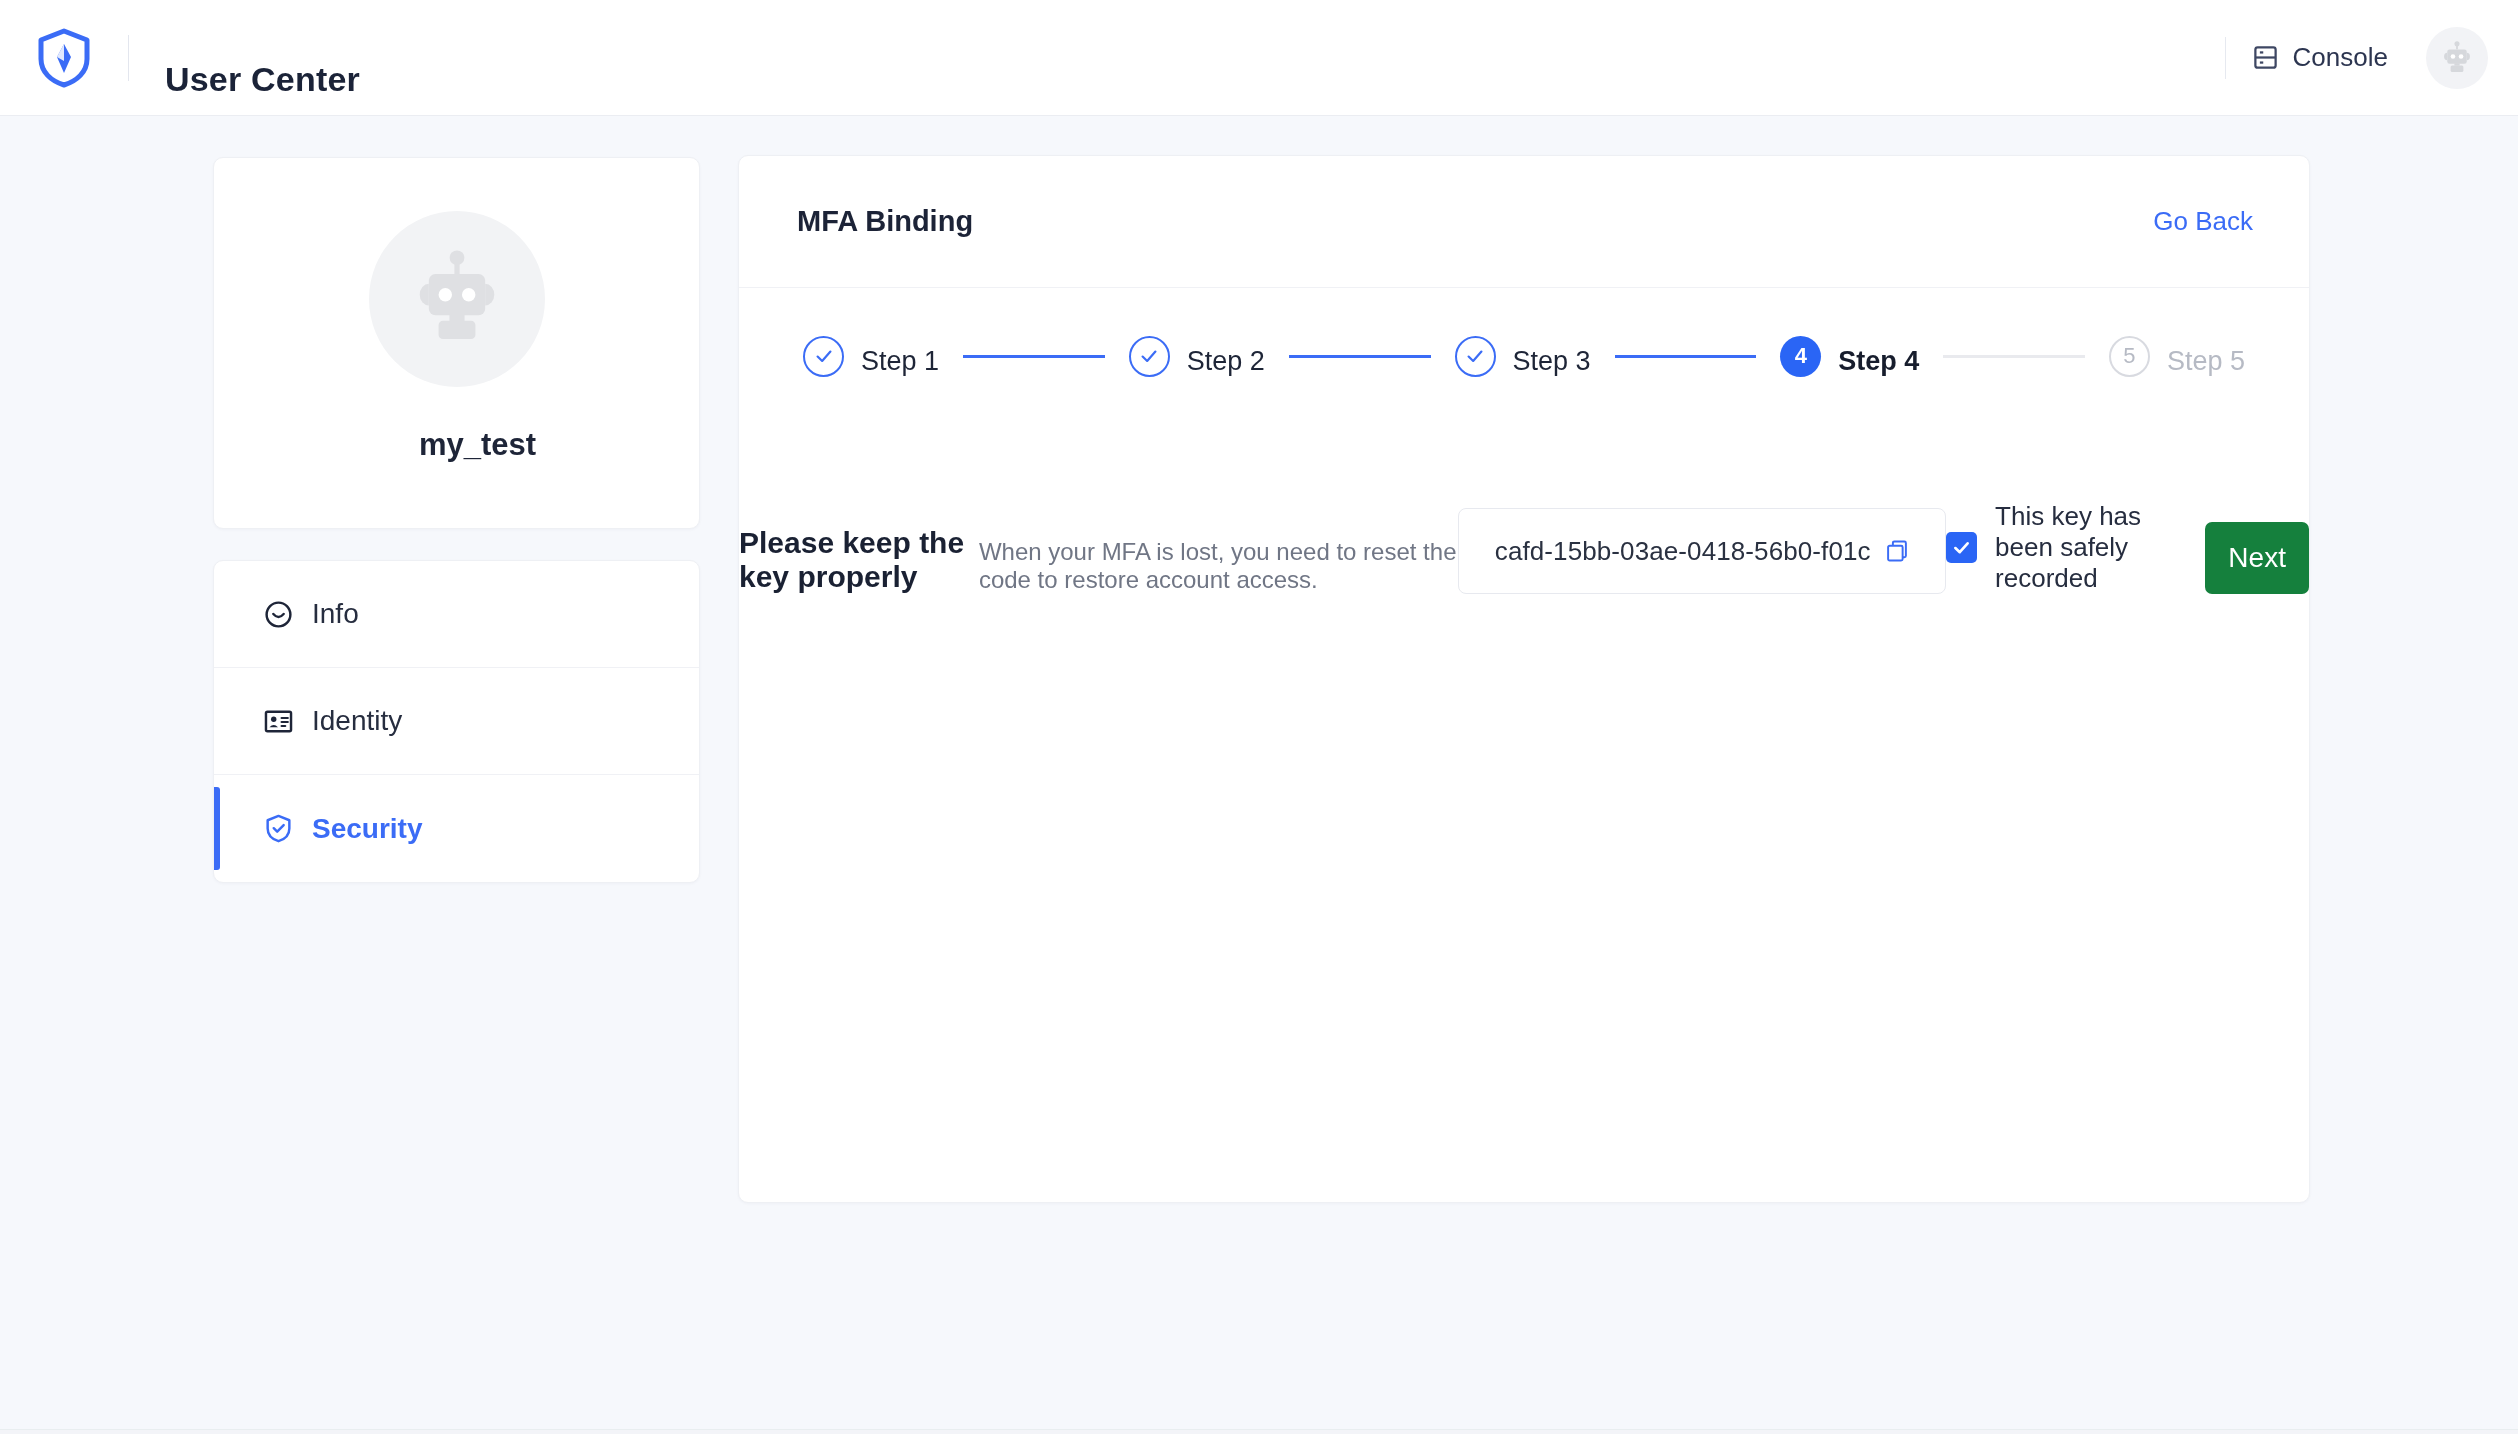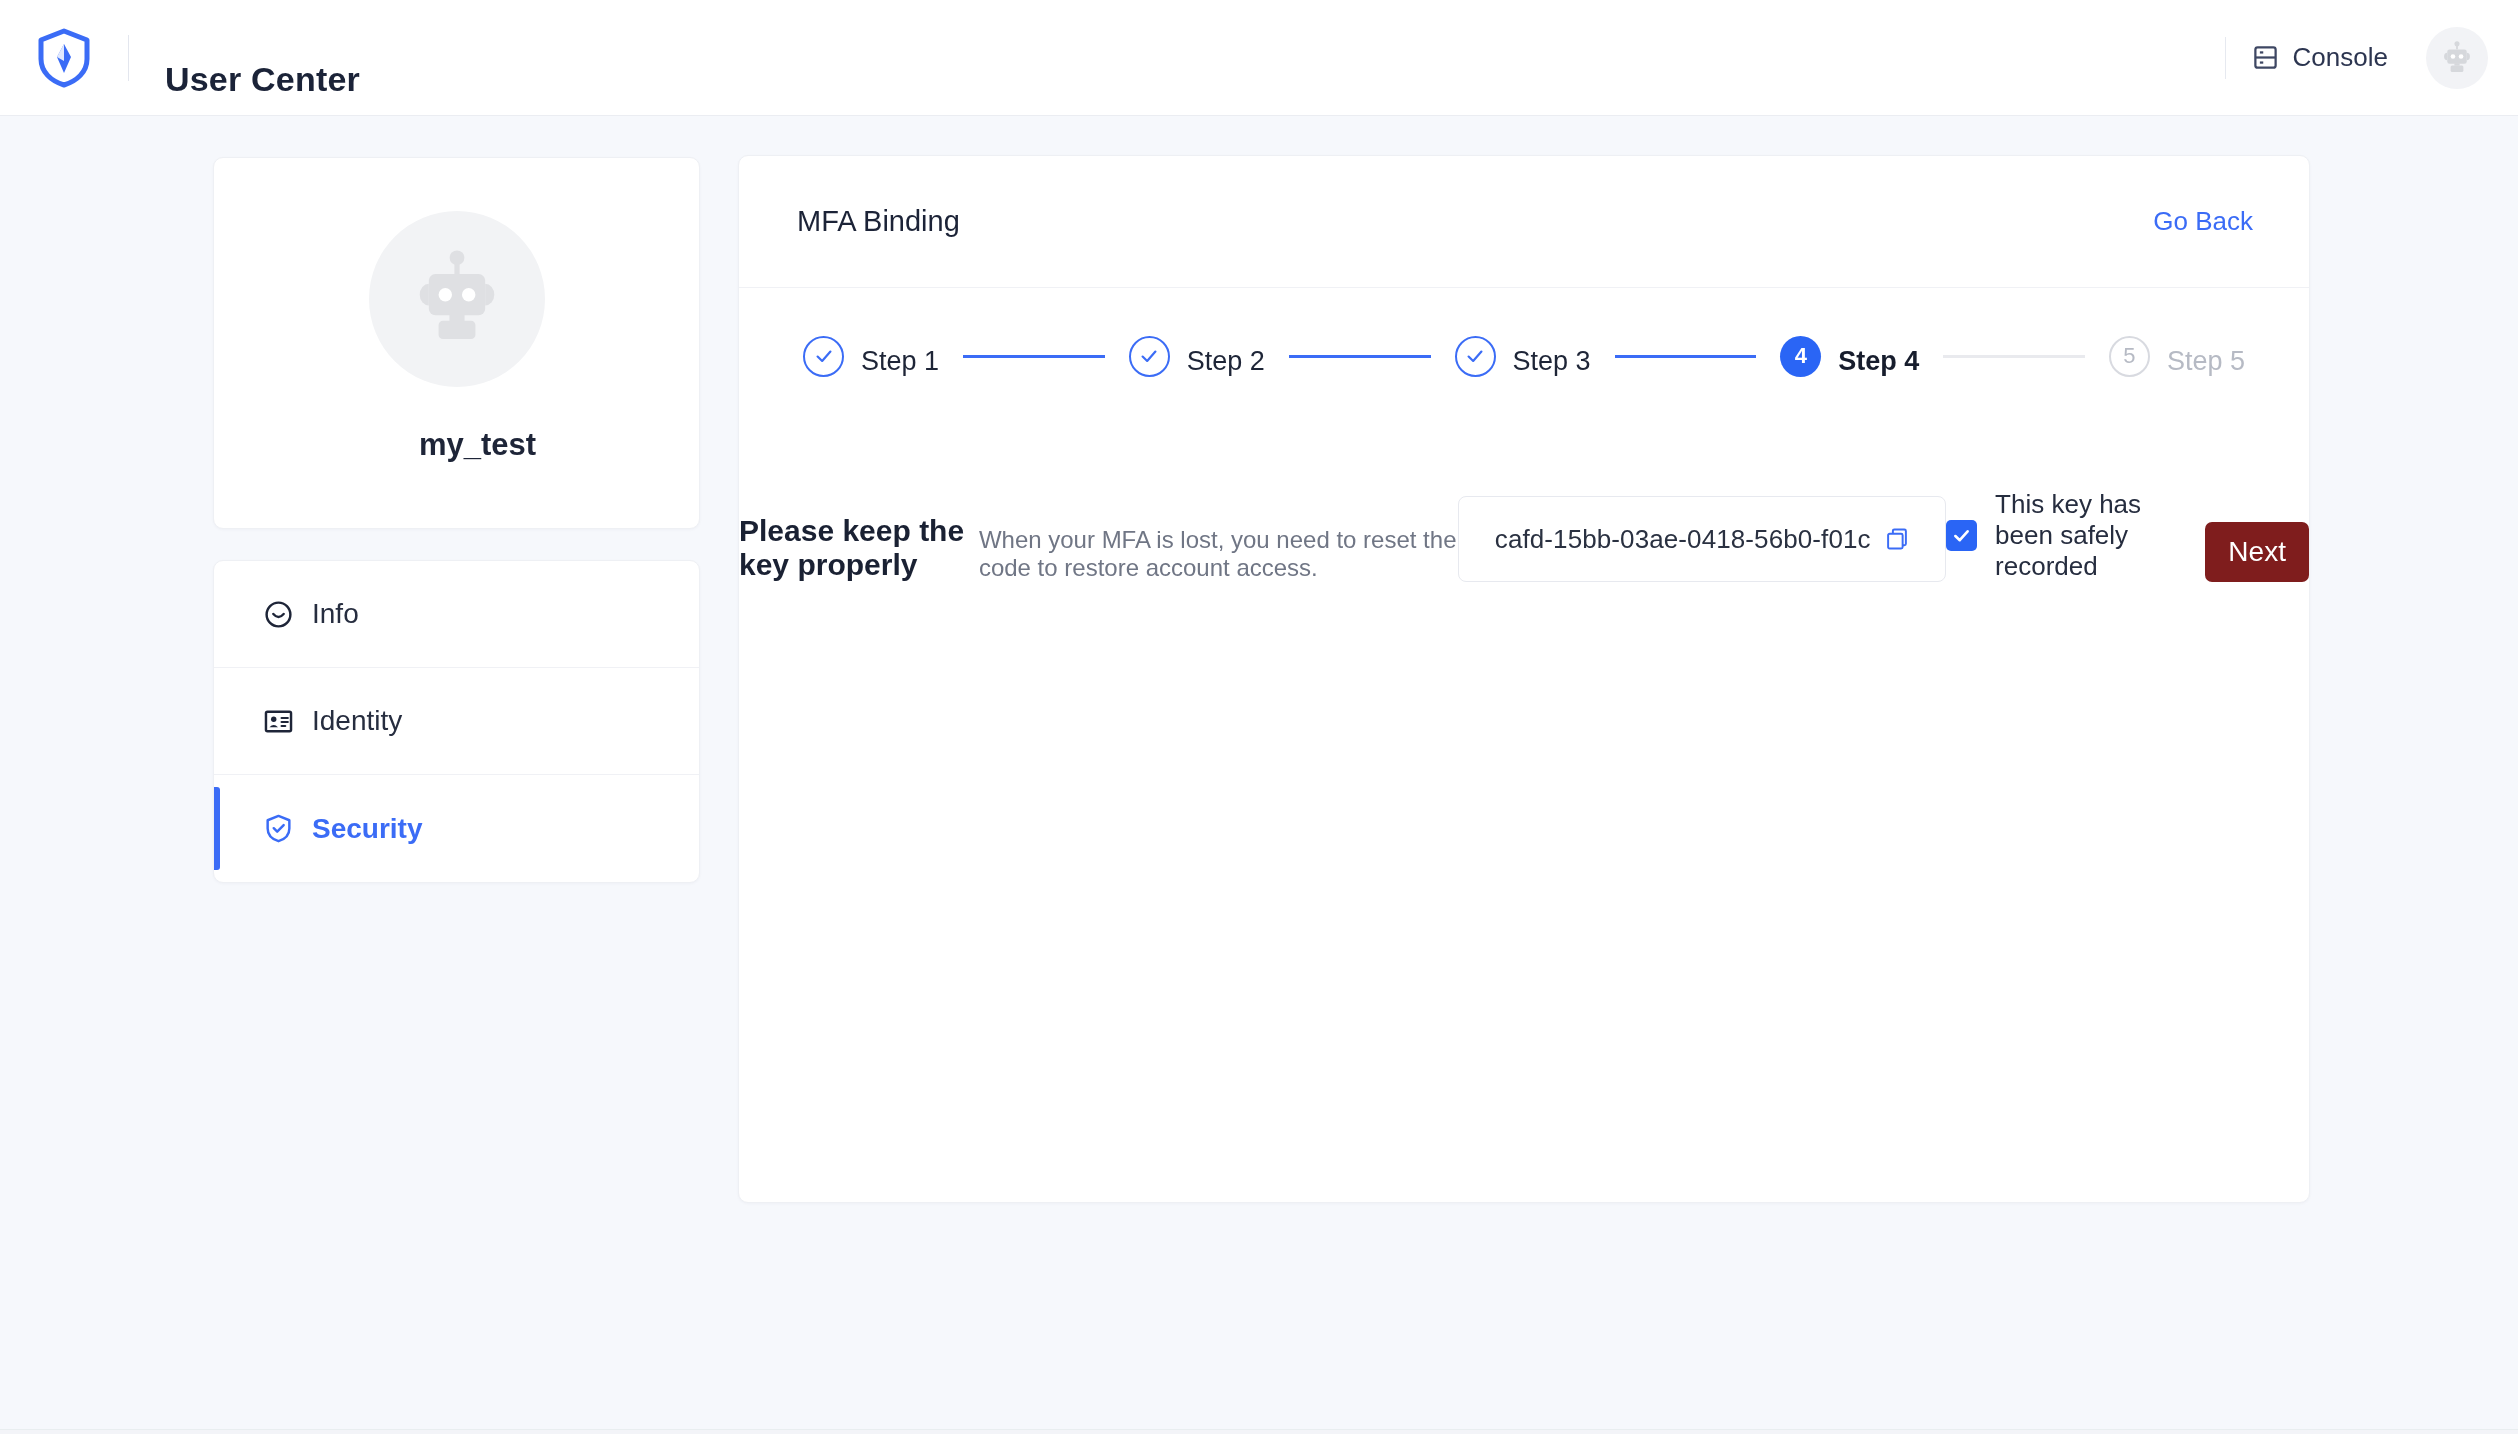--- a/index.html
+++ b/index.html
@@ -179,21 +179,21 @@
   }
   .panel-head {
     height: 132px;
     border-bottom: 1px solid #f0f1f5;
     display: flex;
     align-items: center;
     padding: 0 56px 0 58px;
   }
   .panel-title {
     font-size: 29px;
-    font-weight: 400;
+    font-weight: 700;
     color: #1c2337;
   }
   .go-back {
     margin-left: auto;
     font-size: 26px;
     color: #3b6cf6;
     cursor: pointer;
   }
 
   
@@ -305,24 +305,24 @@
   .checkbox svg { width: 21px; height: 21px; display: block; }
   .confirm-label {
     font-size: 26px;
     color: #262d3f;
     cursor: pointer;
   }
 
   .next-btn {
     margin-top: 60px;
     width: 178px;
-    height: 60px;
+    height: 72px;
     border: none;
     border-radius: 7px;
-    background: #7f1d1d;
+    background: #15803d;
     color: #ffffff;
     font-size: 28px;
     font-family: "Liberation Sans", sans-serif;
     cursor: pointer;
   }
 
   .bottom-strip {
     position: absolute;
     left: 0; bottom: 0;
     width: 2518px;

